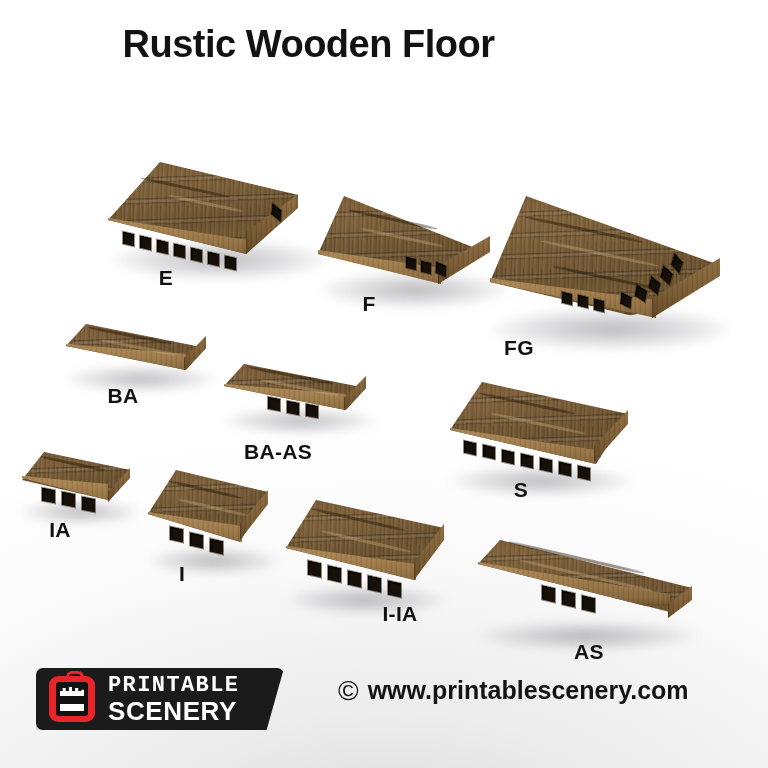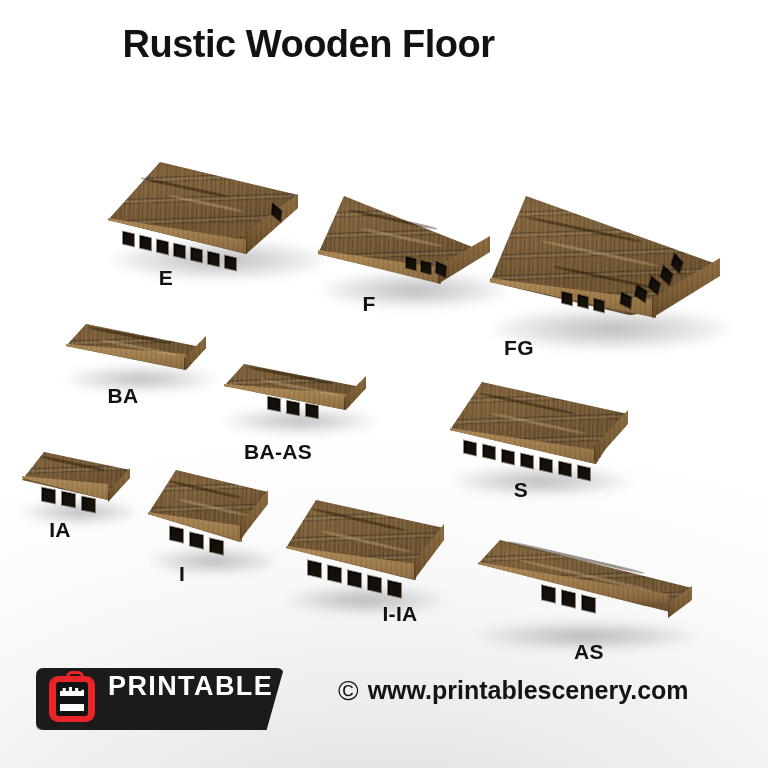--- a/index.html
+++ b/index.html
@@ -172,24 +172,25 @@
     height: 7px;
     background: #ffffff;
   }
   .logo-text {
     position: absolute;
     left: 72px;
     top: 6px;
     color: #ffffff;
   }
   .logo-text .l1 {
-    font-size: 27px;
+    font-size: 22px;
     font-weight: bold;
     letter-spacing: 1.4px;
     line-height: 24px;
+    font-family: Liberation Mono, monospace;
   }
   .logo-text .l2 {
     font-size: 26px;
     font-weight: bold;
     letter-spacing: 0.6px;
     line-height: 26px;
   }
   #copyright-line {
     position: absolute;
     left: 338px;
@@ -399,20 +400,21 @@
     <div class="logo-mark">
       <div class="logo-mark-tab"></div>
       <div class="logo-mark-body"></div>
       <div class="logo-mark-inner">
         <div class="logo-battlement"></div>
         <div class="logo-bar"></div>
       </div>
     </div>
     <div class="logo-text">
       <div class="l1">PRINTABLE</div>
+      <div class="l2">SCENERY</div>
     </div>
   </div>
 
   <div id="copyright-line">
     <span class="copy-glyph">©</span>
     <span>www.printablescenery.com</span>
   </div>
 
 </div>
 

